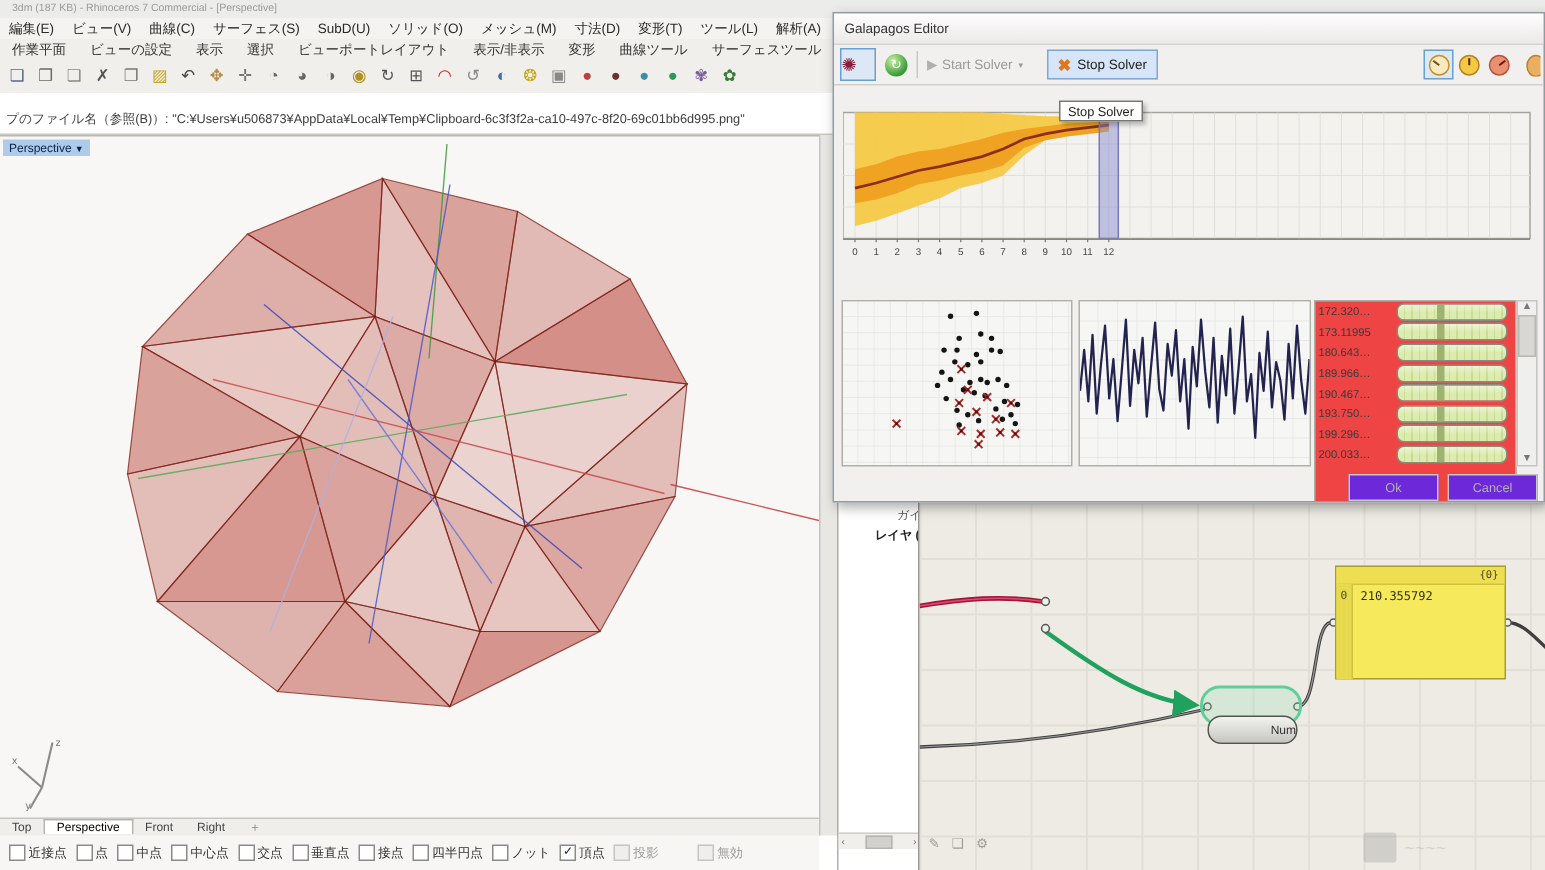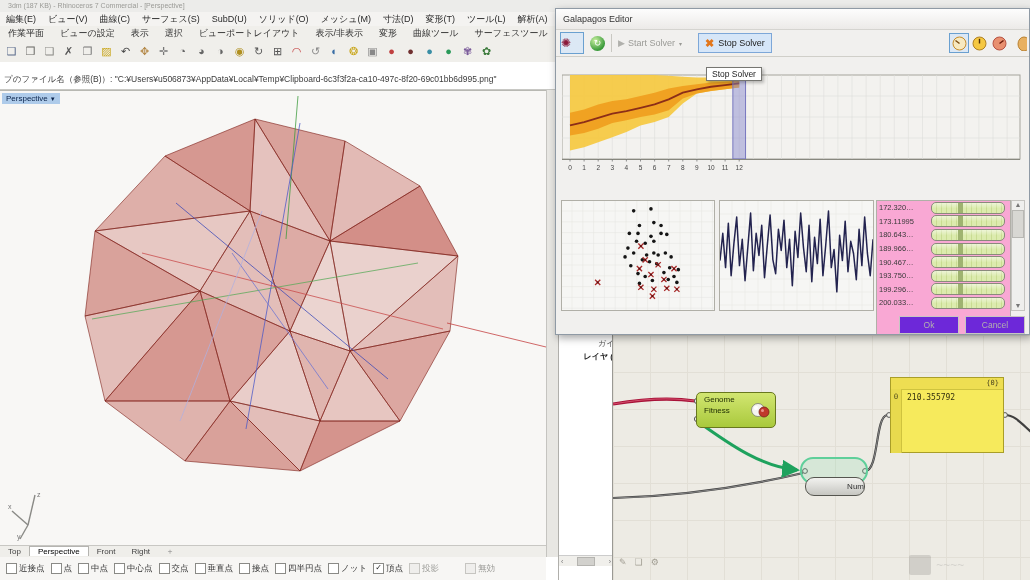--- a/index.html
+++ b/index.html
@@ -101,21 +101,21 @@
   .orb{width:13px;height:13px;border-radius:50%;margin-left:3px;}
   .orb.o1{background:radial-gradient(circle at 35% 30%,#ffd9a0,#f08010 60%,#c05800);}
   .orb.o2{background:radial-gradient(circle at 35% 30%,#ffe2b5,#f09a30 60%,#c87010);}
   .orb.gray{background:radial-gradient(circle at 35% 30%,#f5f5f5,#bdbdbd 60%,#8f8f8f);}
   #radbtn{width:16px;height:15px;background:linear-gradient(#fbe95a,#e8c820);border:1px solid #a89010;border-radius:2px;
           font-size:10px;line-height:15px;text-align:center;margin-left:6px;color:#111;}
   #reinstate{position:absolute;right:8px;top:4px;color:#b0afab;font-size:9px;display:flex;align-items:center;}
   #reinstate .ic{font-size:10px;margin-right:3px;}
   .ggpanel{position:absolute;border:1px solid #b0afa7;background:#f6f6f4;box-sizing:border-box;}
   #gene-list{position:absolute;left:320px;top:191px;width:135px;height:143px;border:1px solid #b0afa7;
-             background:#f9a8d4;box-sizing:border-box;overflow:hidden;}
+             background:#ef4444;box-sizing:border-box;overflow:hidden;}
   .generow{height:13.6px;display:flex;align-items:center;}
   .geneval{width:52px;font-size:7.5px;color:#3a3a3a;padding-left:2px;white-space:nowrap;overflow:hidden;}
   .capsule{width:72px;height:10px;border:1px solid #8a8a7c;border-radius:5px;position:relative;overflow:hidden;
            background:linear-gradient(rgba(255,255,255,.5),rgba(255,255,255,0) 55%),
                       repeating-linear-gradient(90deg,#dcebae 0 4px,#c9dc92 4px 5px);}
   .capsule .seg{position:absolute;left:36%;top:0;width:7%;height:100%;background:#9fb370;}
   #gene-scroll{position:absolute;left:455px;top:191px;width:14px;height:111px;background:#efefed;
                border:1px solid #c5c4c0;box-sizing:border-box;font-size:7px;color:#777;text-align:center;}
   #gene-scroll .thumb{margin:2px auto;width:10px;height:26px;background:#d8d7d3;border:1px solid #b8b7b3;}
   .ggbuttons{position:absolute;right:4px;top:307px;display:flex;}
@@ -290,30 +290,20 @@
     <path d="M0,69 C30,64 55,62 82,66" stroke="#d4506e" stroke-width="1" fill="none"></path>
     <path d="M84,86 C120,112 150,132 184,135" stroke="#1ea25d" stroke-width="3" fill="none" marker-end="url(#arrowg)"></path>
     <circle cx="84" cy="66" r="2.6" fill="#efefe9" stroke="#555"></circle>
     <circle cx="84" cy="84" r="2.6" fill="#efefe9" stroke="#555"></circle>
     <circle cx="192" cy="136" r="2.4" fill="#efefe9" stroke="#555"></circle>
     <circle cx="252" cy="136" r="2.4" fill="#efefe9" stroke="#555"></circle>
     <circle cx="276" cy="80" r="2.4" fill="#efefe9" stroke="#555"></circle>
     <circle cx="392" cy="80" r="2.4" fill="#efefe9" stroke="#555"></circle>
   </svg>
 
-  <div class="abs" id="gg-comp">
-    <div class="in">Genome</div>
-    <div class="in">Fitness</div>
-    <svg class="abs" style="left:52px;top:7px;" width="24" height="22">
-      <circle cx="9" cy="10" r="6.5" fill="#f4f4f0" stroke="#7a7a74" stroke-width="0.8"></circle>
-      <circle cx="7" cy="8" r="2" fill="#ffffff"></circle>
-      <circle cx="15" cy="12" r="5" fill="#c0392b" stroke="#7a1f17" stroke-width="0.8"></circle>
-      <circle cx="13.5" cy="10.5" r="1.5" fill="#e8938a"></circle>
-    </svg>
-  </div>
 
   <div class="abs" id="num-sel"></div>
   <div class="abs" id="num">Num</div>
 
   <div class="abs" id="ghpanel">
     <div class="ph">{0}</div>
     <div class="pm">0</div>
     <div class="pv">210.355792</div>
   </div>
 

